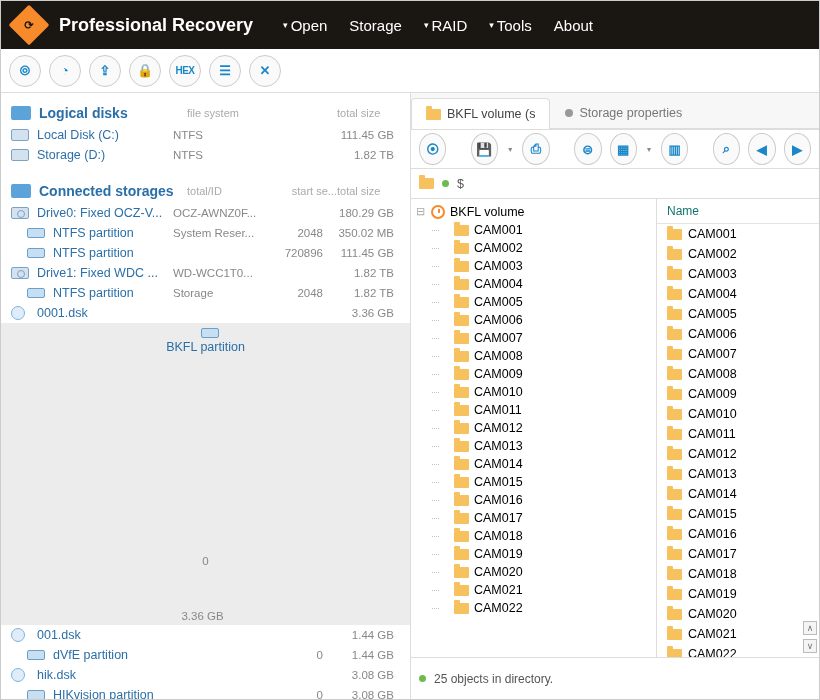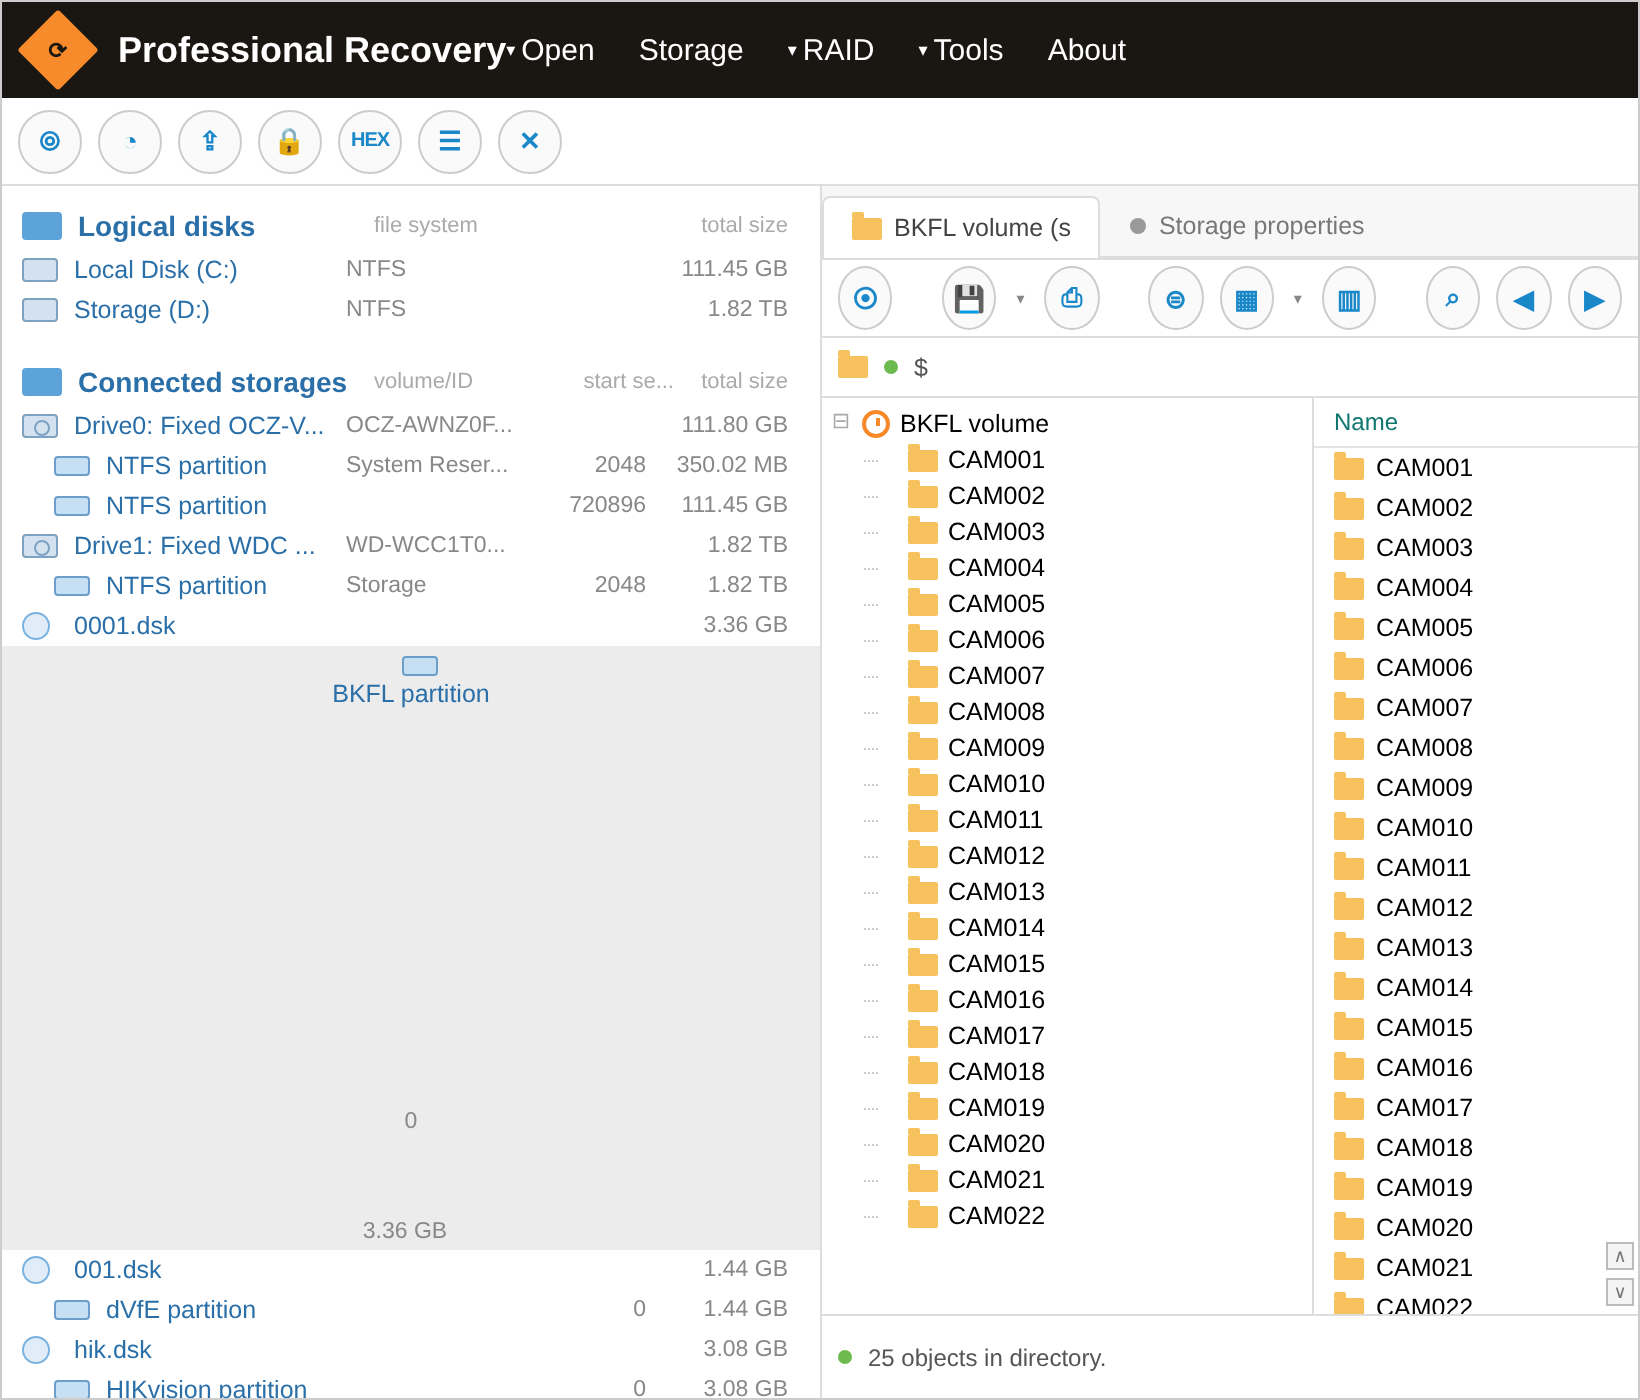--- a/index.html
+++ b/index.html
@@ -3,21 +3,21 @@
 <meta charset="utf-8">
 <style>
 * { margin:0; padding:0; box-sizing:border-box; font-family:"Segoe UI",Tahoma,sans-serif; }
 body { width:820px; height:700px; overflow:hidden; background:#fff; }
 .app { width:820px; height:700px; display:flex; flex-direction:column; border:1px solid #ccc; }
 
 
 .header { height:48px; background:#1a1612; display:flex; align-items:center; padding:0 10px; color:#fff; }
 .logo { width:36px; height:36px; background:#f78a2a; border-radius:2px; transform:rotate(45deg) scale(0.8); display:flex; align-items:center; justify-content:center; margin-right:12px; }
 .logo-inner { transform:rotate(-45deg); font-weight:bold; color:#1a1612; font-size:14px; }
-.app-title { font-size:18px; font-weight:600; }
+.app-title { font-size:18px; font-weight:600; margin-right:30px; }
 .menu { display:flex; gap:22px; }
 .menu-item { color:#fff; font-size:15px; cursor:pointer; display:flex; align-items:center; gap:3px; }
 .menu-item .arrow { font-size:9px; }
 
 
 .toolbar { height:44px; border-bottom:1px solid #ddd; display:flex; align-items:center; padding:0 8px; gap:8px; }
 .toolbar.inner { border-top:1px solid #ddd; height:40px; }
 .tool-btn { width:32px; height:32px; border:1px solid #ccc; border-radius:50%; display:flex; align-items:center; justify-content:center; cursor:pointer; font-size:13px; color:#1a87c9; background:#fafafa; font-weight:bold; }
 .tool-btn.hex { font-size:10px; letter-spacing:-.5px; }
 .tool-sep { width:10px; }
@@ -27,21 +27,21 @@
 .main { flex:1; display:flex; overflow:hidden; }
 .left { width:410px; border-right:1px solid #ddd; overflow-y:auto; font-size:12.5px; padding-top:8px; }
 .right { flex:1; display:flex; flex-direction:column; overflow:hidden; }
 
 .sec-head { display:flex; align-items:center; padding:4px 10px; gap:8px; }
 .sec-ico { width:20px; height:14px; border-radius:2px; }
 .sec-title { color:#2a6fa8; font-weight:600; font-size:14px; flex:0 0 140px; }
 .sec-cols { display:flex; flex:1; color:#aaa; font-size:11px; }
 .sec-cols span:nth-child(1){ flex:0 0 95px; }
 .sec-cols span:nth-child(2){ flex:0 0 55px; text-align:right; }
-.sec-cols span:nth-child(3){ flex:1; text-align:right; padding-right:6px; }
+.sec-cols span:nth-child(3){ flex:1; text-align:left; padding-right:6px; }
 
 .row { display:flex; align-items:center; padding:3px 10px; cursor:pointer; }
 .row.selected { background:#ececec;flex-direction:column; }
 .row .ico { width:20px; height:14px; margin-right:6px; flex-shrink:0; display:flex; align-items:center; }
 .row .name { color:#2a6fa8; flex:0 0 136px; white-space:nowrap; overflow:hidden; text-overflow:ellipsis; }
 .row.child .ico { margin-left:16px; }
 .row.child .name { flex:0 0 120px; }
 .row .c1 { flex:0 0 95px; color:#888; font-size:11.5px; white-space:nowrap; overflow:hidden; text-overflow:ellipsis; }
 .row .c2 { flex:0 0 55px; color:#888; font-size:11.5px; text-align:right; }
 .row .c3 { flex:1; color:#888; font-size:11.5px; text-align:right; padding-right:6px; }
@@ -148,33 +148,33 @@
           <div class="name">Storage (D:)</div>
           <div class="c1">NTFS</div>
           <div class="c2"></div>
           <div class="c3">1.82 TB</div>
         </div>
         <div style="height: 14px;"></div>
         <div class="sec-head">
           <div class="sec-ico " style="background: rgb(91, 163, 216);"></div>
           <div class="sec-title">Connected storages</div>
           <div class="sec-cols">
-            <span>volume/ID</span>
+            <span>total/ID</span>
             <span>start se...</span>
             <span>total size</span>
           </div>
         </div>
         <div class="row">
           <div class="ico">
             <div class="disk-ico hdd"></div>
           </div>
           <div class="name">Drive0: Fixed OCZ-V...</div>
           <div class="c1">OCZ-AWNZ0F...</div>
           <div class="c2"></div>
-          <div class="c3">111.80 GB</div>
+          <div class="c3">180.29 GB</div>
         </div>
         <div class="row child">
           <div class="ico">
             <div class="part-ico"></div>
           </div>
           <div class="name">NTFS partition</div>
           <div class="c1">System Reser...</div>
           <div class="c2">2048</div>
           <div class="c3">350.02 MB</div>
         </div>

